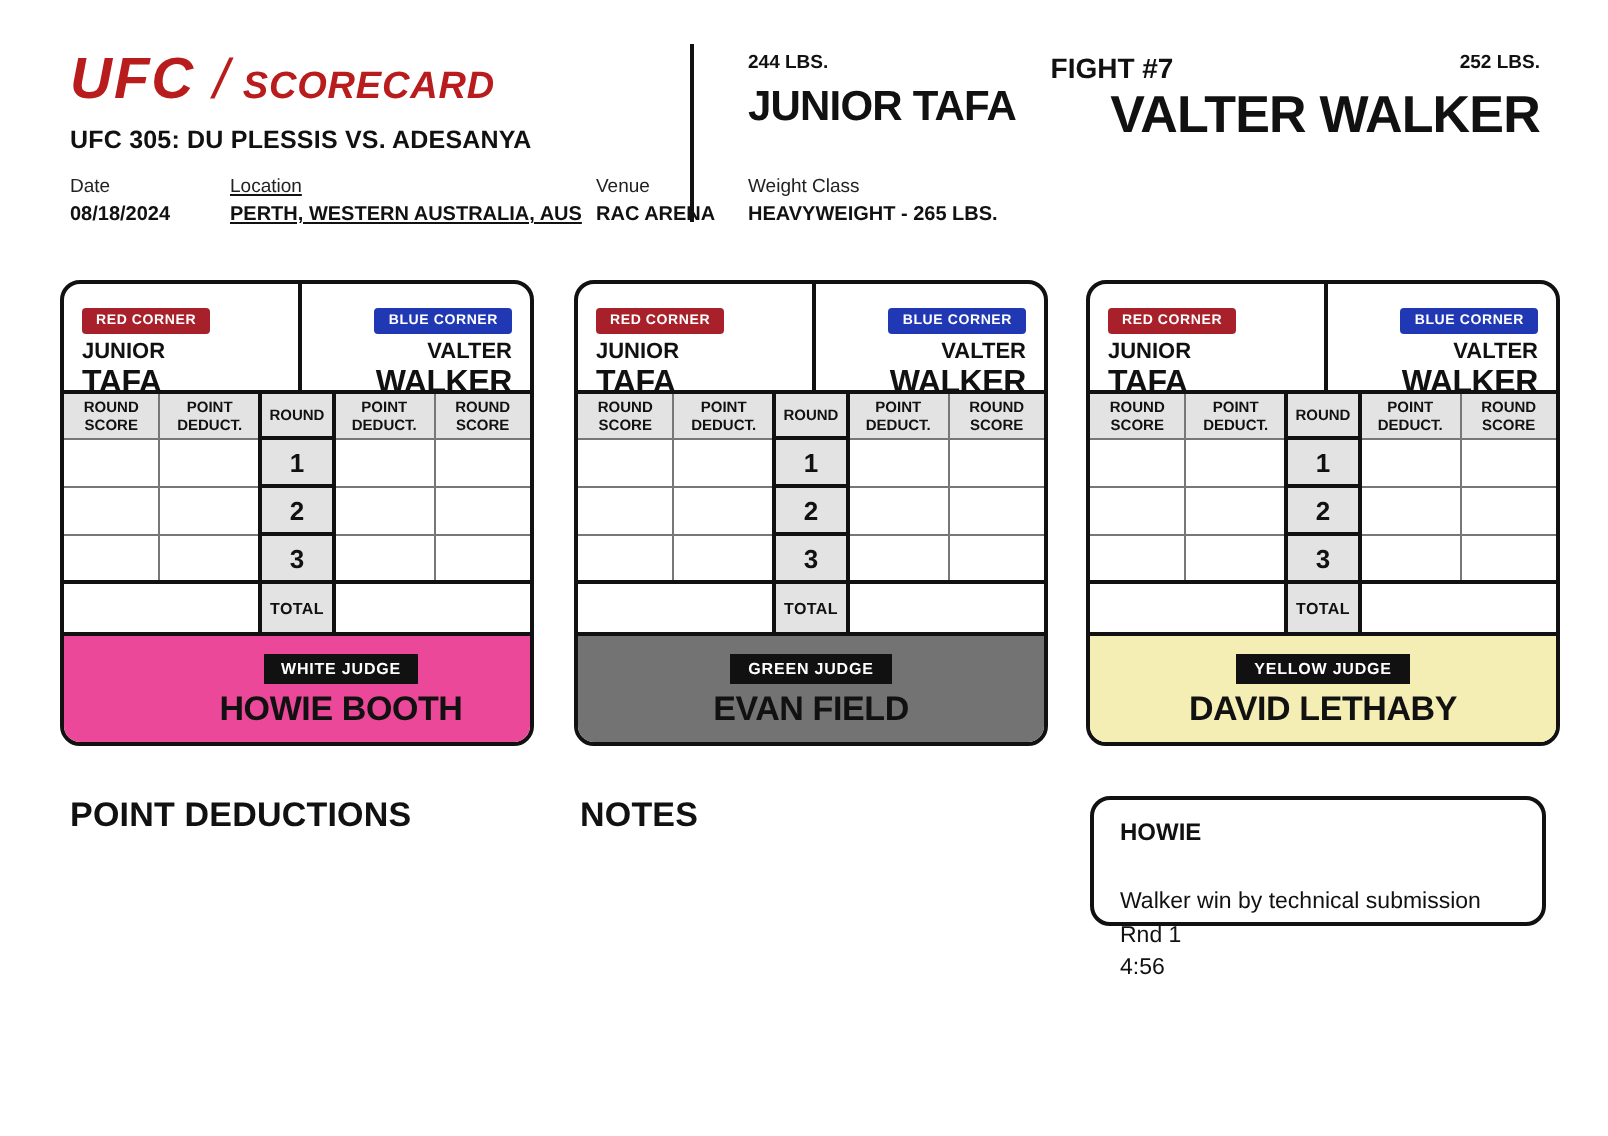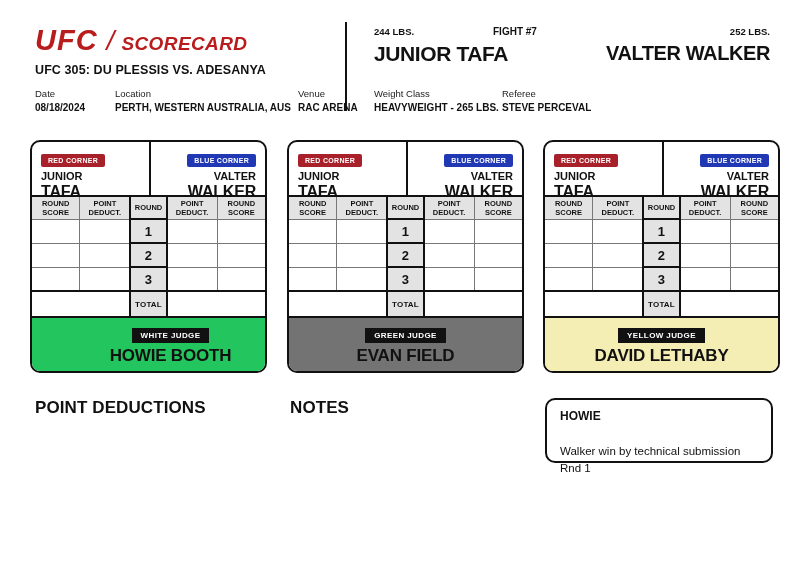--- a/index.html
+++ b/index.html
@@ -16,33 +16,33 @@
   .logo-ufc { font-size: 29px; font-weight: 900; letter-spacing: 1px; }
   .logo-slash { font-size: 28px; font-weight: 300; margin: 0 7px 0 9px; }
   .logo-sc { font-size: 19px; font-weight: 800; letter-spacing: 0.4px; }
 
   .event-title { position: absolute; left: 35px; top: 63px; font-size: 12.5px; font-weight: 800; letter-spacing: 0.1px; }
 
   .meta { position: absolute; top: 88px; }
   .meta .label { font-size: 9.5px; font-weight: 400; color: #222; margin-bottom: 3px; }
   .meta .value { font-size: 10px; font-weight: 700; }
   #meta-date { left: 35px; }
-  #meta-location { left: 115px; }
+  #meta-location { left: 115px; text-decoration: underline; }
   #meta-venue { left: 278px; margin-left: 20px; }
   #meta-weightclass { left: 374px; }
   #meta-referee { left: 502px; }
 
   .v-divider { position: absolute; left: 345px; top: 22px; width: 2px; height: 89px; background: #111; }
 
   .red-weight  { position: absolute; left: 374px; top: 26px; font-size: 9.5px; font-weight: 700; }
-  .fight-no    { position: absolute; left: 493px; top: 26px; width: 126px; font-size: 10px; font-weight: 800; }
+  .fight-no    { position: absolute; left: 493px; top: 26px; width: 126px; text-align: center; font-size: 14px; font-weight: 800; }
   .blue-weight { position: absolute; right: 34px; top: 26px; font-size: 9.5px; font-weight: 700; }
   .red-name  { position: absolute; left: 374px; top: 42px; font-size: 21px; font-weight: 800; letter-spacing: -0.4px; }
   .vs        { position: absolute; left: 493px; top: 47px; width: 126px; text-align: center; font-size: 16px; font-weight: 800; }
-  .blue-name { position: absolute; right: 34px; top: 42px; font-size: 20px; font-weight: 800; letter-spacing: -0.4px; text-align: right; }
+  .blue-name { position: absolute; right: 34px; top: 42px; font-size: 26px; font-weight: 800; letter-spacing: -0.4px; text-align: right; }
 
   
   .card { position: absolute; top: 140px; width: 237px; height: 233px; border: 2px solid #111; border-radius: 10px; overflow: hidden; background: #fff; }
   #card-0 { left: 30px; } #card-1 { left: 287px; } #card-2 { left: 543px; }
 
   .fh { display: flex; height: 55px; border-bottom: 2px solid #111; }
   .fh-half { width: 50%; padding: 7px 9px 0; }
   .fh-right { border-left: 2px solid #111; text-align: right; }
   .corner-badge { display: inline-block; font-size: 7px; font-weight: 700; color: #fff; padding: 3px 7px; border-radius: 2px; letter-spacing: 0.3px; }
   .fn-first { font-size: 11px; font-weight: 800; margin-top: 3px; line-height: 1.15; }
@@ -101,24 +101,20 @@
   <div class="red-weight">244 LBS.</div>
   <div class="fight-no">FIGHT #7</div>
   <div class="blue-weight">252 LBS.</div>
   <div class="red-name">JUNIOR TAFA</div>
   <div class="blue-name">VALTER WALKER</div>
 
   <div class="meta" id="meta-weightclass">
     <div class="label">Weight Class</div>
     <div class="value">HEAVYWEIGHT - 265 LBS.</div>
   </div>
-  <div class="meta" id="meta-referee">
-    <div class="label">Referee</div>
-    <div class="value">STEVE PERCEVAL</div>
-  </div>
 
   <div class="card" id="card-0">
     <div class="fh">
       <div class="fh-half">
         <span class="corner-badge" style="background-color: rgb(168, 32, 42);">RED CORNER</span>
         <div class="fn-first">JUNIOR</div>
         <div class="fn-last">TAFA</div>
       </div>
       <div class="fh-half fh-right">
         <span class="corner-badge" style="background-color: rgb(32, 56, 180);">BLUE CORNER</span>
@@ -163,21 +159,21 @@
         <td></td>
         <td></td>
       </tr>
       <tr class="total">
         <td colspan="2"></td>
         <td class="rc total-cell">TOTAL</td>
         <td colspan="2"></td>
       </tr>
     </tbody>
       </table>
-    <div class="judge" style="background-color: #22c55e; padding-left: 44px;">
+    <div class="judge" style="background-color: #ec4899; padding-left: 44px;">
       <span class="judge-badge">WHITE JUDGE</span>
       <div class="judge-name">HOWIE BOOTH</div>
     </div>
   </div>
 
   <div class="card" id="card-1">
     <div class="fh">
       <div class="fh-half">
         <span class="corner-badge" style="background-color: rgb(168, 32, 42);">RED CORNER</span>
         <div class="fn-first">JUNIOR</div>
@@ -302,16 +298,17 @@
     </div>
   </div>
 
   <div class="section-label" id="pd-label">POINT DEDUCTIONS</div>
   <div class="section-label" id="notes-label">NOTES</div>
 
   <div class="result-box">
     <div class="result-title">HOWIE</div>
     <div class="result-text">
       <div>Walker win by technical submission Rnd 1</div>
+      <div>4:56</div>
     </div>
   </div>
 
 </div>
 
 </body></html>

